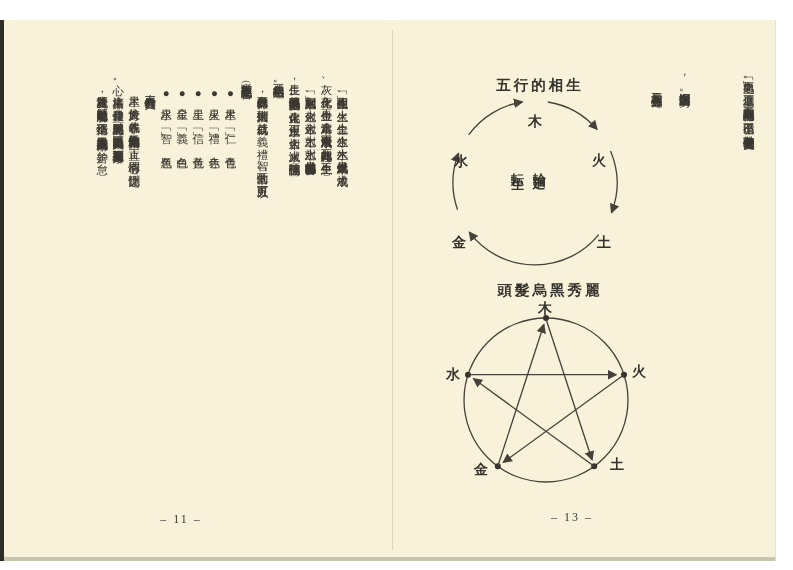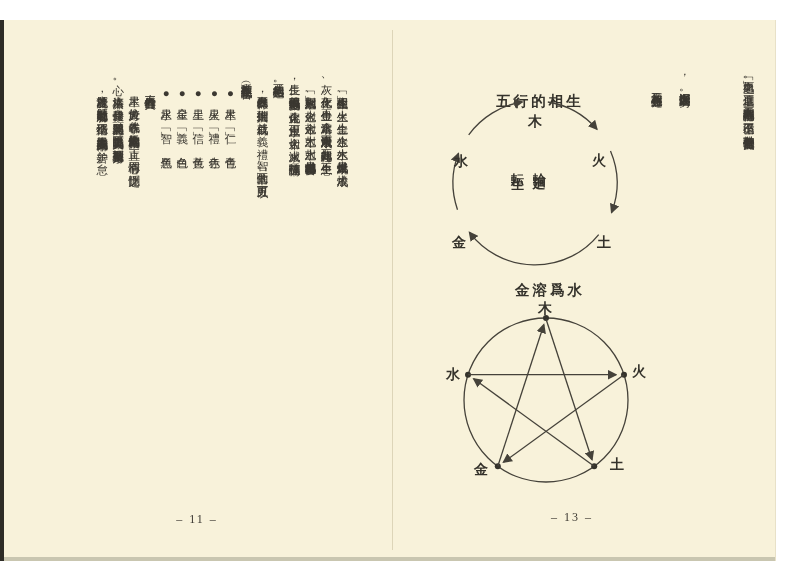--- a/index.html
+++ b/index.html
@@ -30,40 +30,40 @@
 
   .margin-col{position:absolute;height:400px;}
   .rc1{left:742px;top:52px;}
   .rc2{left:678px;top:52px;}
   .rc3{left:650px;top:52px;}
 
   .diagram-title{
     position:absolute;margin:0;font-size:14.5px;font-weight:bold;
     letter-spacing:3px;text-align:center;color:#34322b;
   }
-  .t1{left:440px;top:72px;width:200px;}
+  .t1{left:440px;top:56px;width:200px;}
   .t2{left:455px;top:261px;width:190px;}
 
   .dsvg{position:absolute;}
   .svg1{left:440px;top:73px;}
   .svg2{left:455px;top:283px;}
 
   .el-label{
     position:absolute;width:18px;height:18px;text-align:center;
     font-size:14px;font-weight:bold;color:#34322b;line-height:18px;
   }
   .center-word{
     position:absolute;writing-mode:vertical-rl;font-size:13px;
     font-weight:bold;letter-spacing:4px;color:#34322b;
   }
   .page-num{
     position:absolute;width:90px;text-align:center;
     font-size:12px;letter-spacing:2px;color:#3b3831;
   }
-  .pn-left{left:152px;top:492px;}
+  .pn-left{left:136px;top:492px;}
   .pn-right{left:527px;top:490px;}
 </style>
 </head>
 <body>
 
 <div class="spread">
   <div class="edge-left"></div>
   <div class="edge-bottom"></div>
   <div class="edge-right"></div>
   <div class="gutter"></div>
@@ -111,21 +111,21 @@
       </g>
     </svg>
     <span class="el-label" style="left:526px;top:93px;">木</span>
     <span class="el-label" style="left:590px;top:132px;">火</span>
     <span class="el-label" style="left:595px;top:214px;">土</span>
     <span class="el-label" style="left:450px;top:214px;">金</span>
     <span class="el-label" style="left:452px;top:133px;">水</span>
     <span class="center-word" style="left:530px;top:143px;">輪廻</span>
     <span class="center-word" style="left:508px;top:143px;">転生</span>
 
-    <h2 class="diagram-title t2">金溶爲水</h2>
+    <h2 class="diagram-title t2">頭髮烏黑秀麗</h2>
     <svg class="dsvg svg2" width="190" height="190" viewBox="0 0 190 190">
       <defs>
         <marker id="ah2" viewBox="0 0 10 10" refX="8.5" refY="5" markerWidth="7.5" markerHeight="7.5" orient="auto">
           <path d="M0,0 L10,5 L0,10 z" fill="#45423a"></path>
         </marker>
       </defs>
       <circle cx="91" cy="97" r="82" stroke="#45423a" stroke-width="1.3" fill="none"></circle>
       <g fill="#34322b">
         <circle cx="91" cy="15" r="3"></circle>
         <circle cx="169" cy="71.7" r="3"></circle>

